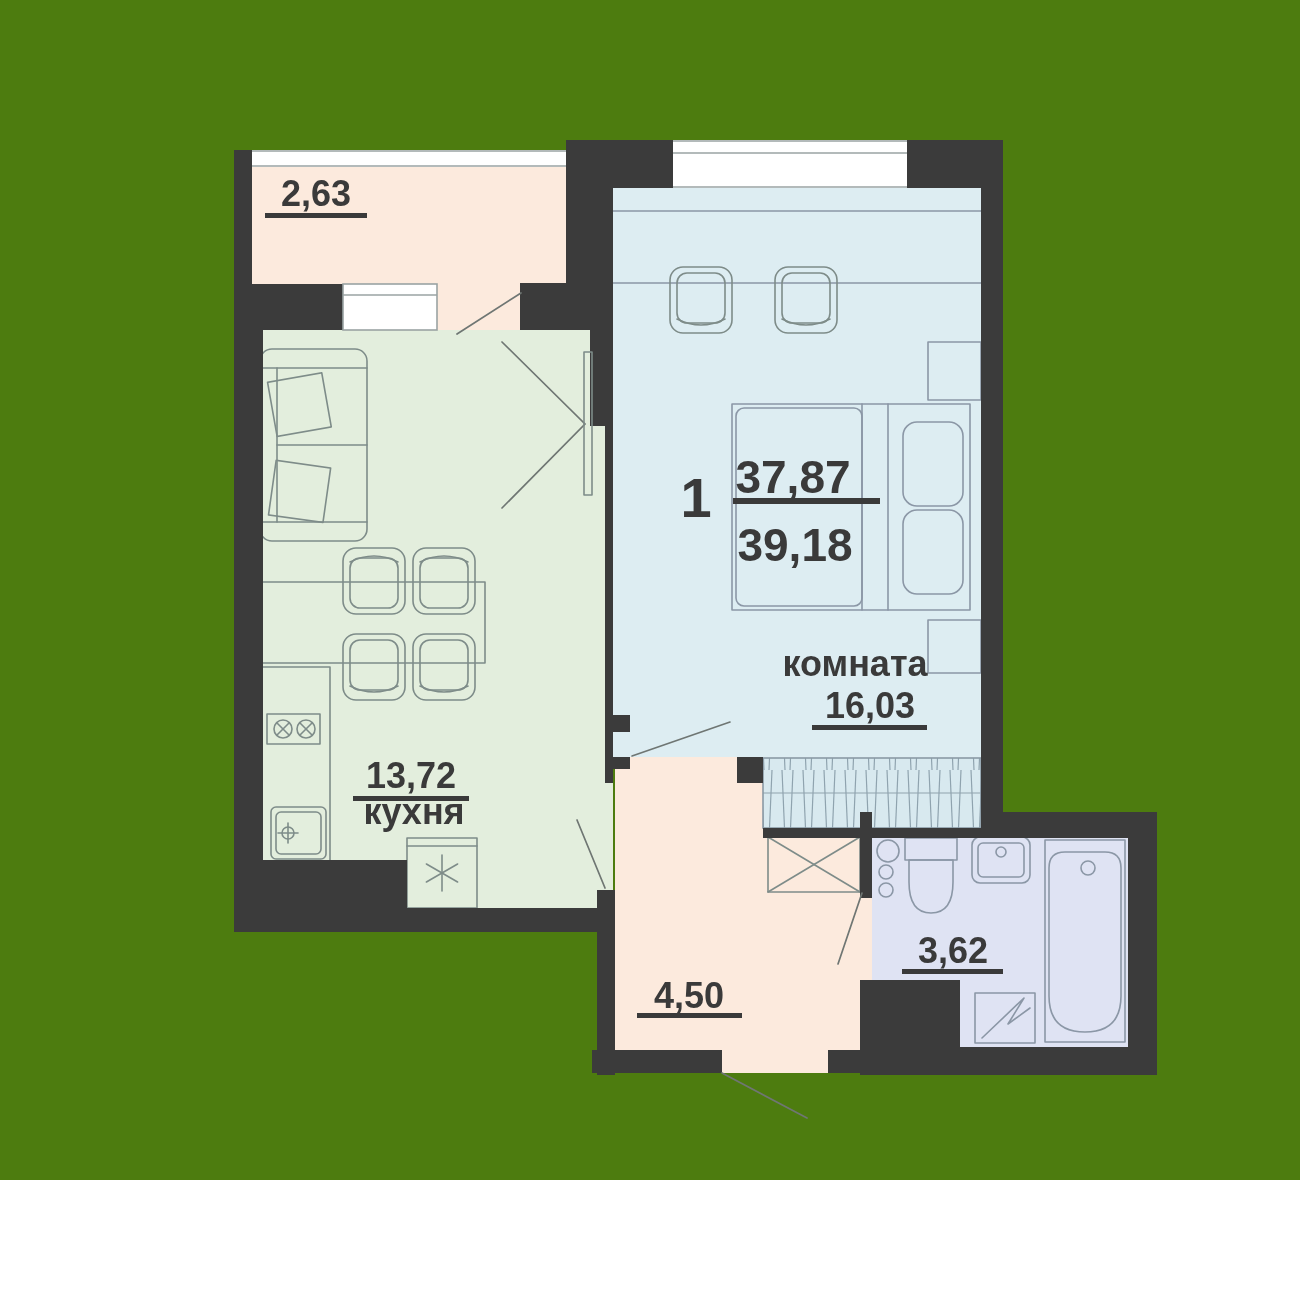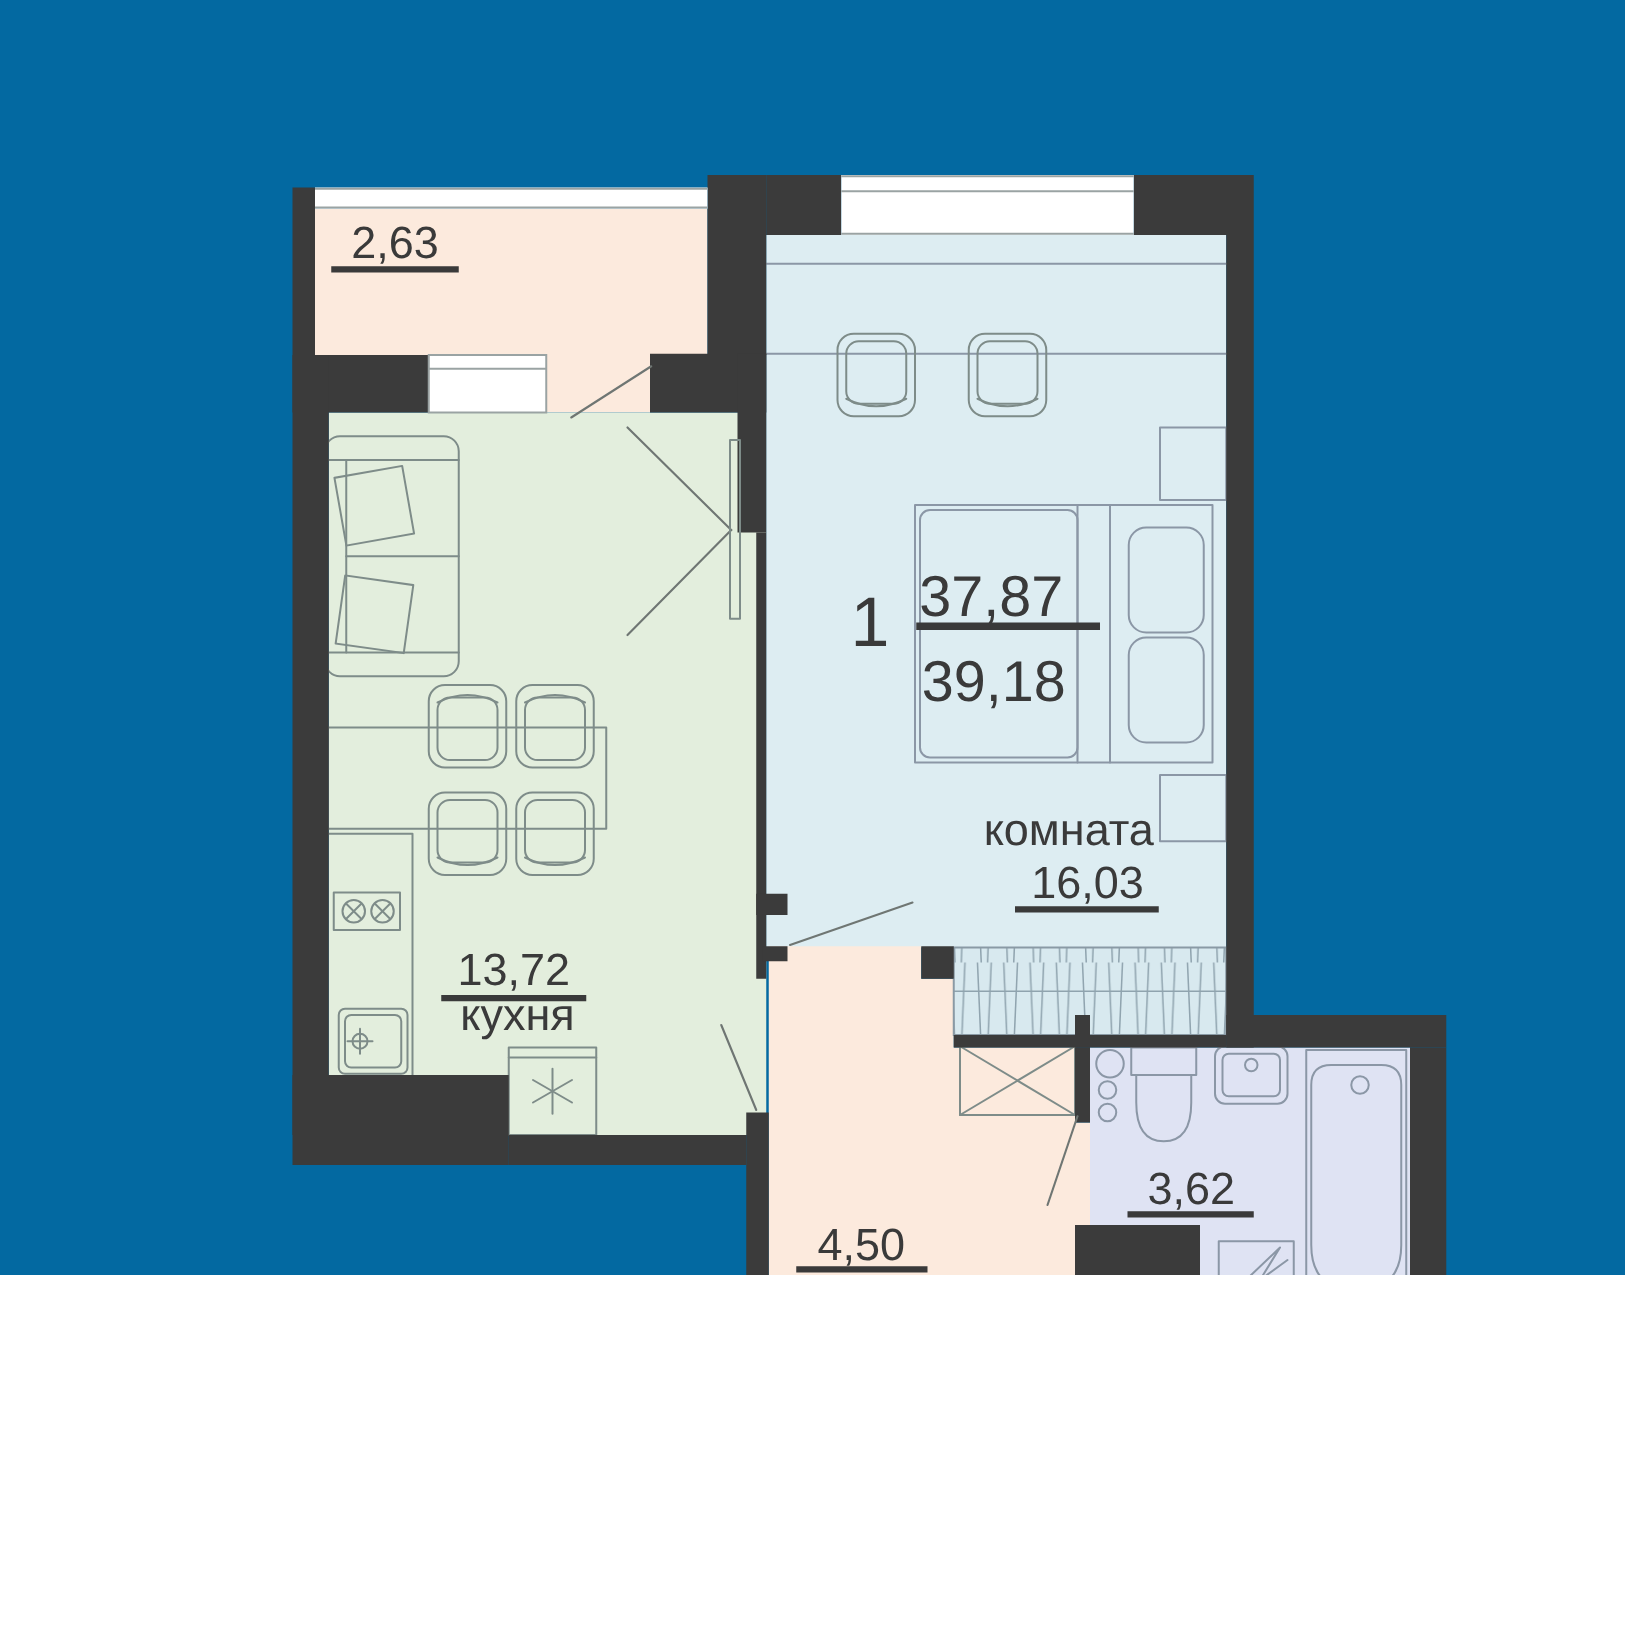--- a/index.html
+++ b/index.html
@@ -1,16 +1,16 @@
 <!DOCTYPE html>
 <html><head>
 <meta charset="utf-8">
 <style>
   html,body{margin:0;padding:0;background:#ffffff;}
-  .stage{width:1300px;height:1020px;position:relative;background:#0369a1;overflow:hidden;}
+  .stage{width:1300px;height:1180px;position:relative;background:#4d7c0f;overflow:hidden;font-weight:bold;}
   svg{display:block;}
   .wall{fill:#3b3b3b;stroke:none;}
   .furn{fill:none;stroke:#7e8c89;stroke-width:1.6;stroke-linejoin:round;stroke-linecap:round;}
   .furnb{fill:none;stroke:#8b97a6;stroke-width:1.6;stroke-linejoin:round;stroke-linecap:round;}
   .door{fill:none;stroke:#6f7673;stroke-width:1.7;stroke-linecap:round;}
   .winline{stroke:#9aa3a3;stroke-width:1.6;fill:none;}
   .winbox{fill:#ffffff;}
   .ubar{fill:#3a3a3a;}
   .t36{font-family:"Liberation Sans",sans-serif;font-size:36px;fill:#3a3a3a;}
   .t46{font-family:"Liberation Sans",sans-serif;font-size:46px;fill:#3a3a3a;}

